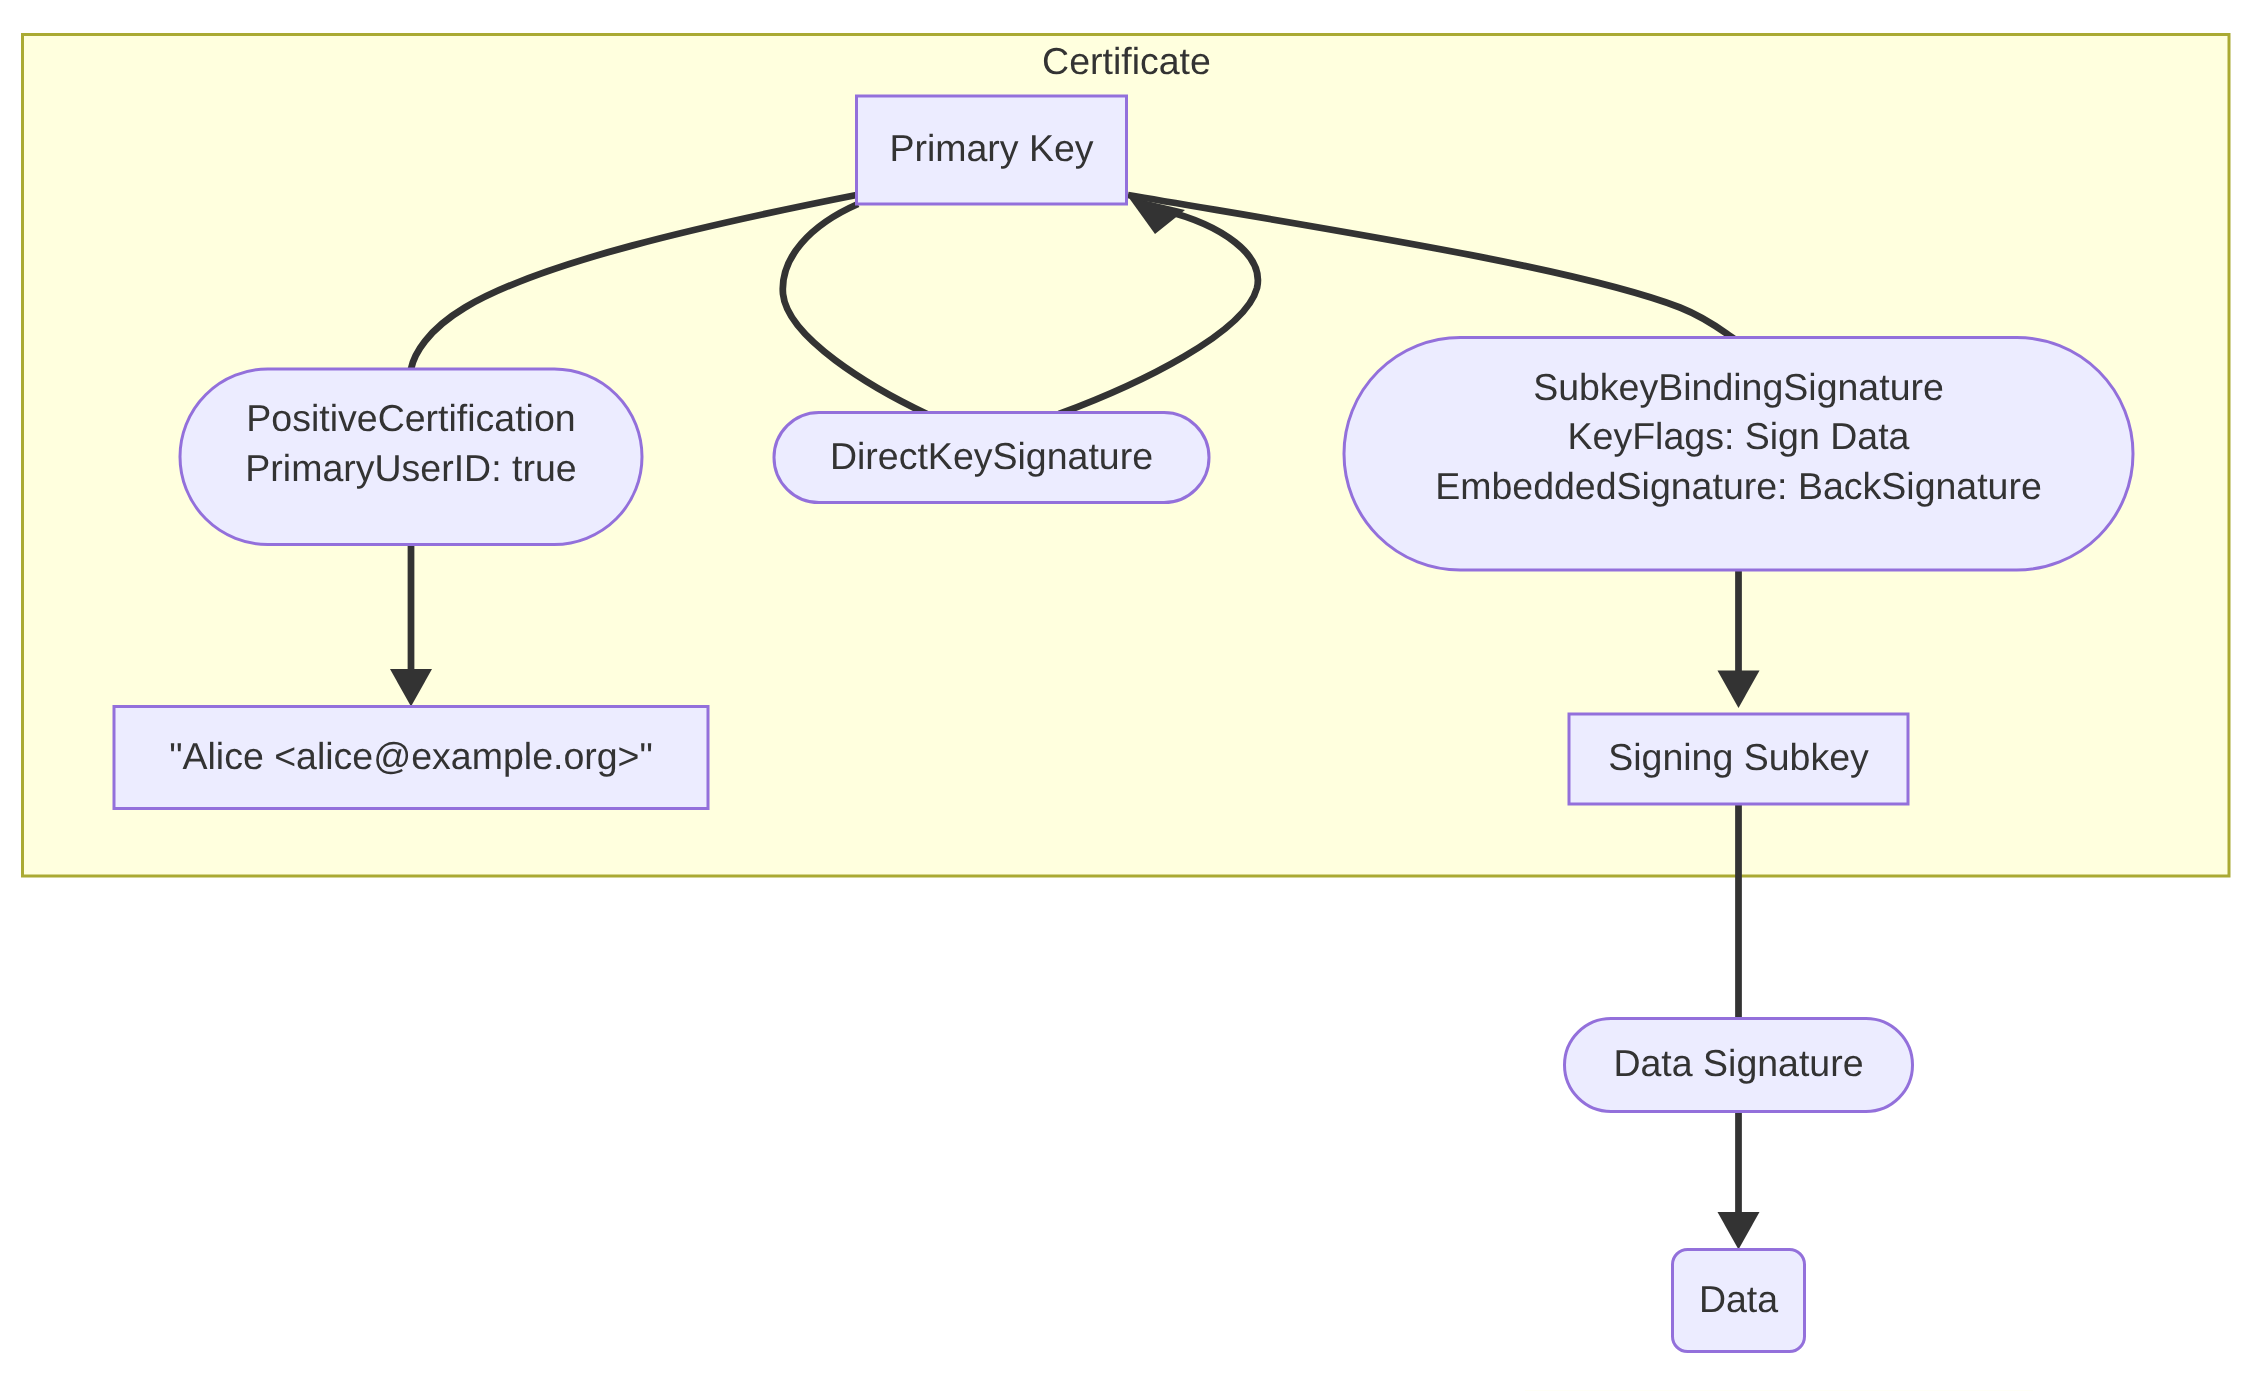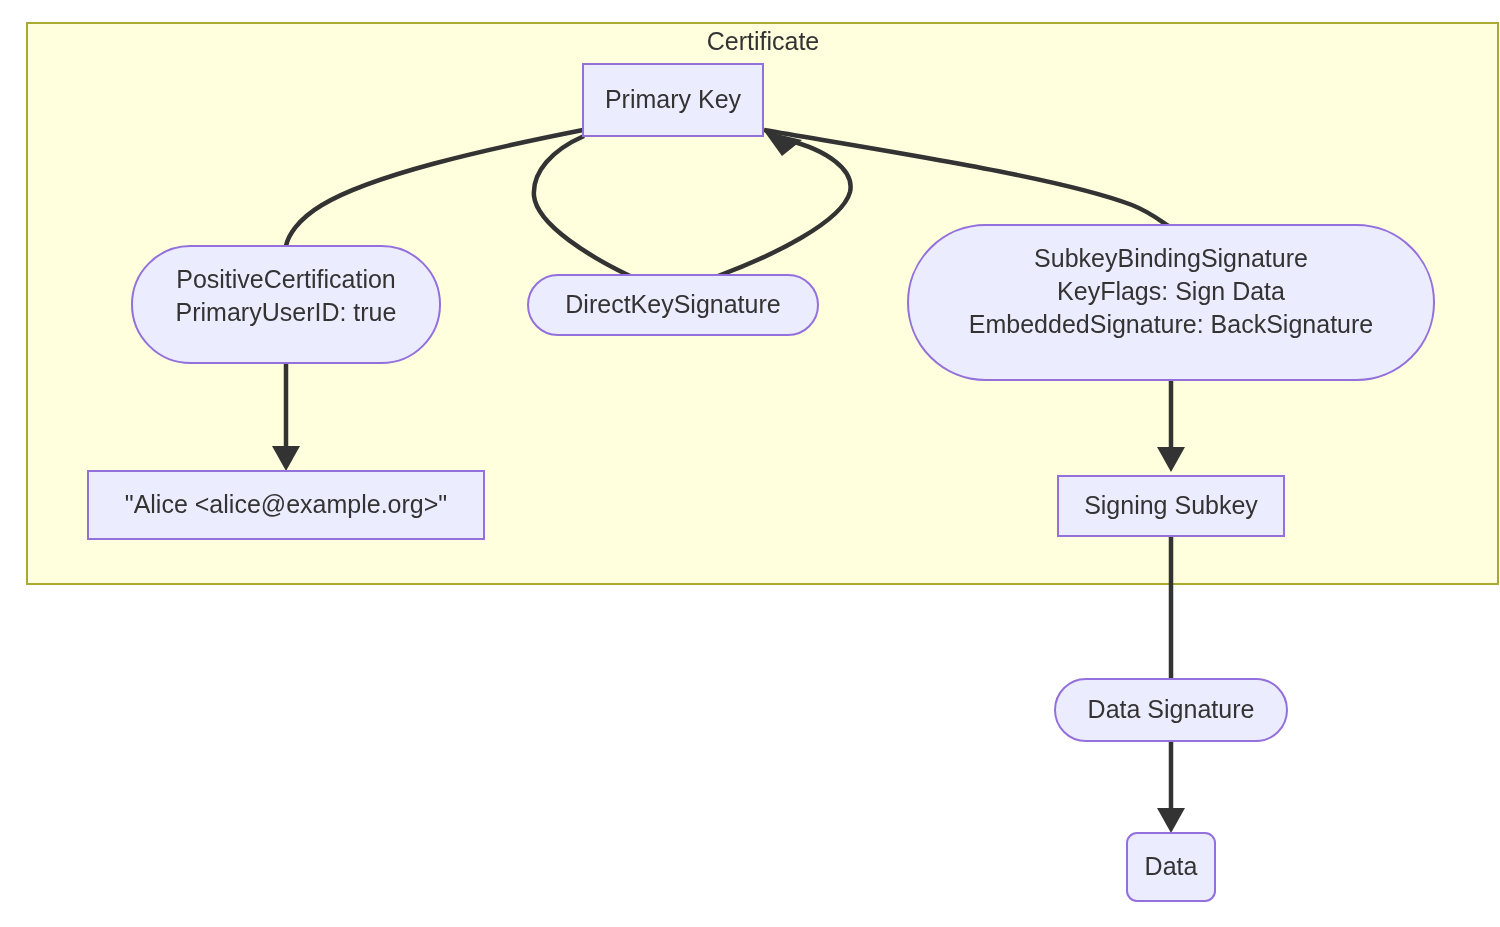--- a/index.html
+++ b/index.html
@@ -9,21 +9,21 @@
   }
   body {
     width: 1500px;
     height: 927px;
     font-family: "Liberation Sans", sans-serif;
     position: relative;
     overflow: hidden;
   }
   #diagram-root {
     position: absolute;
-    left: 12px;
+    left: 0;
     top: 0;
     width: 1304px;
     height: 927px;
   }
   svg.diagram-svg {
     position: absolute;
     left: 0;
     top: 0;
     width: 1500px;
     height: 927px;

